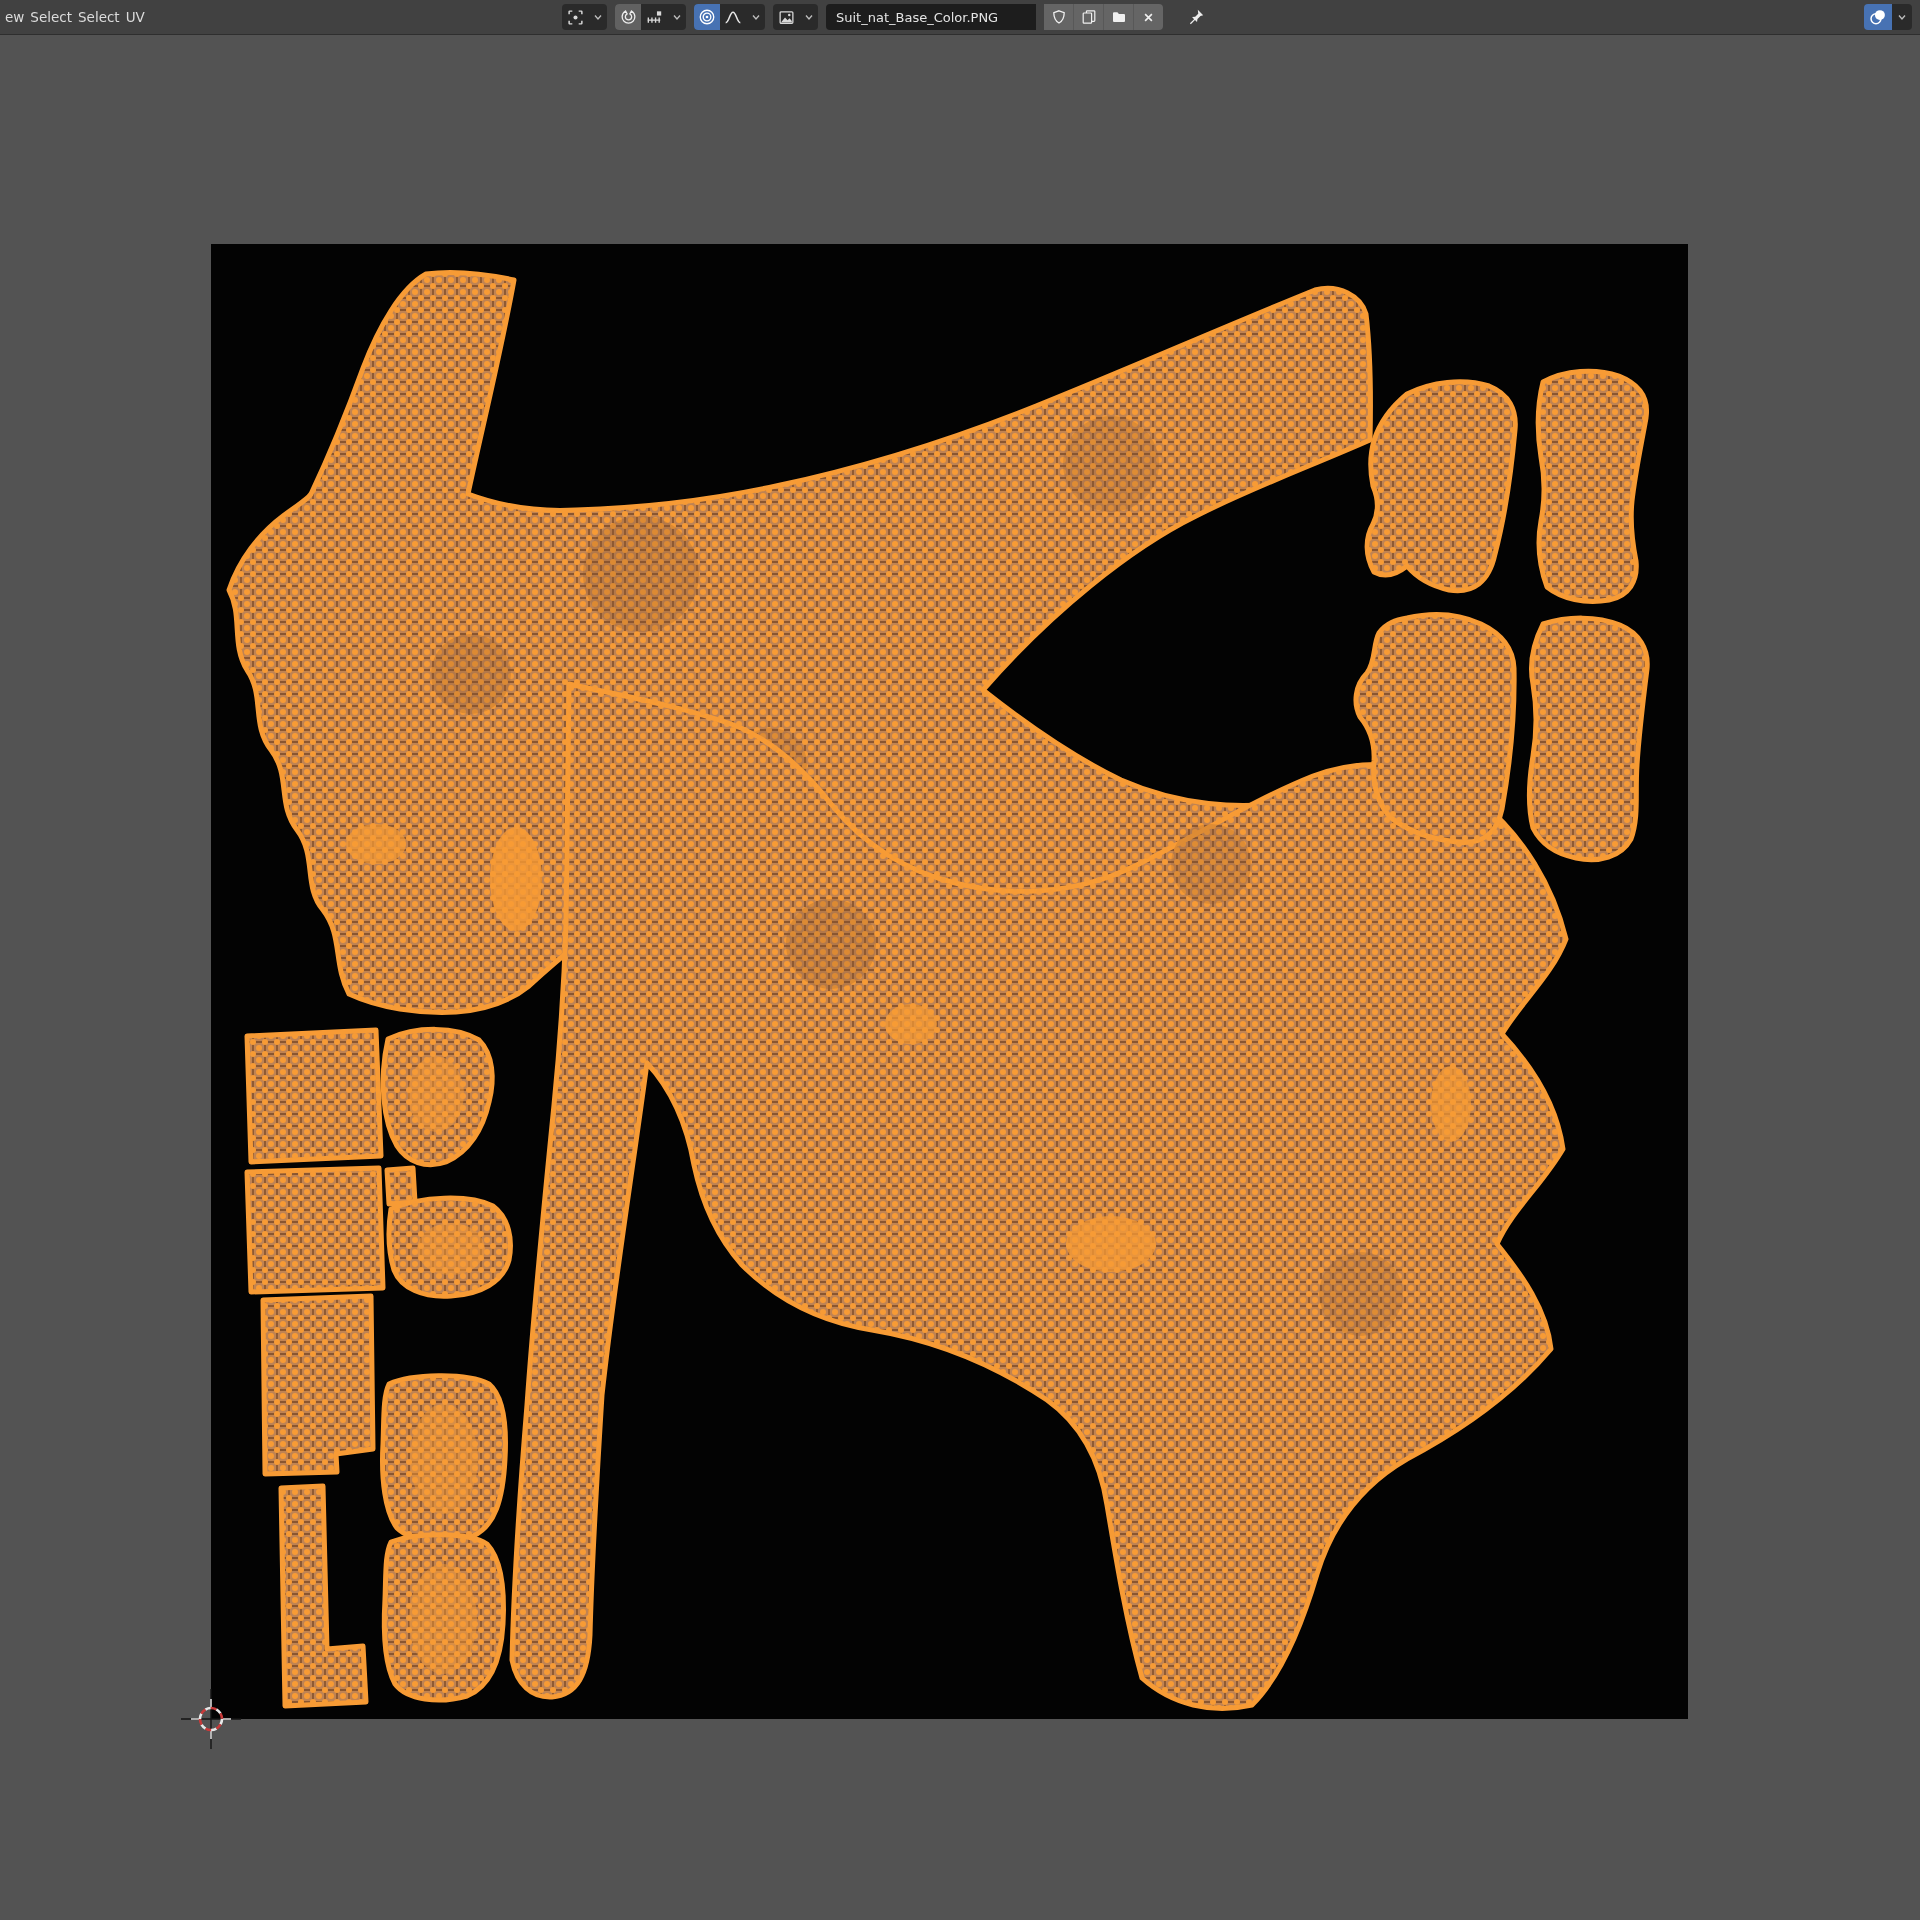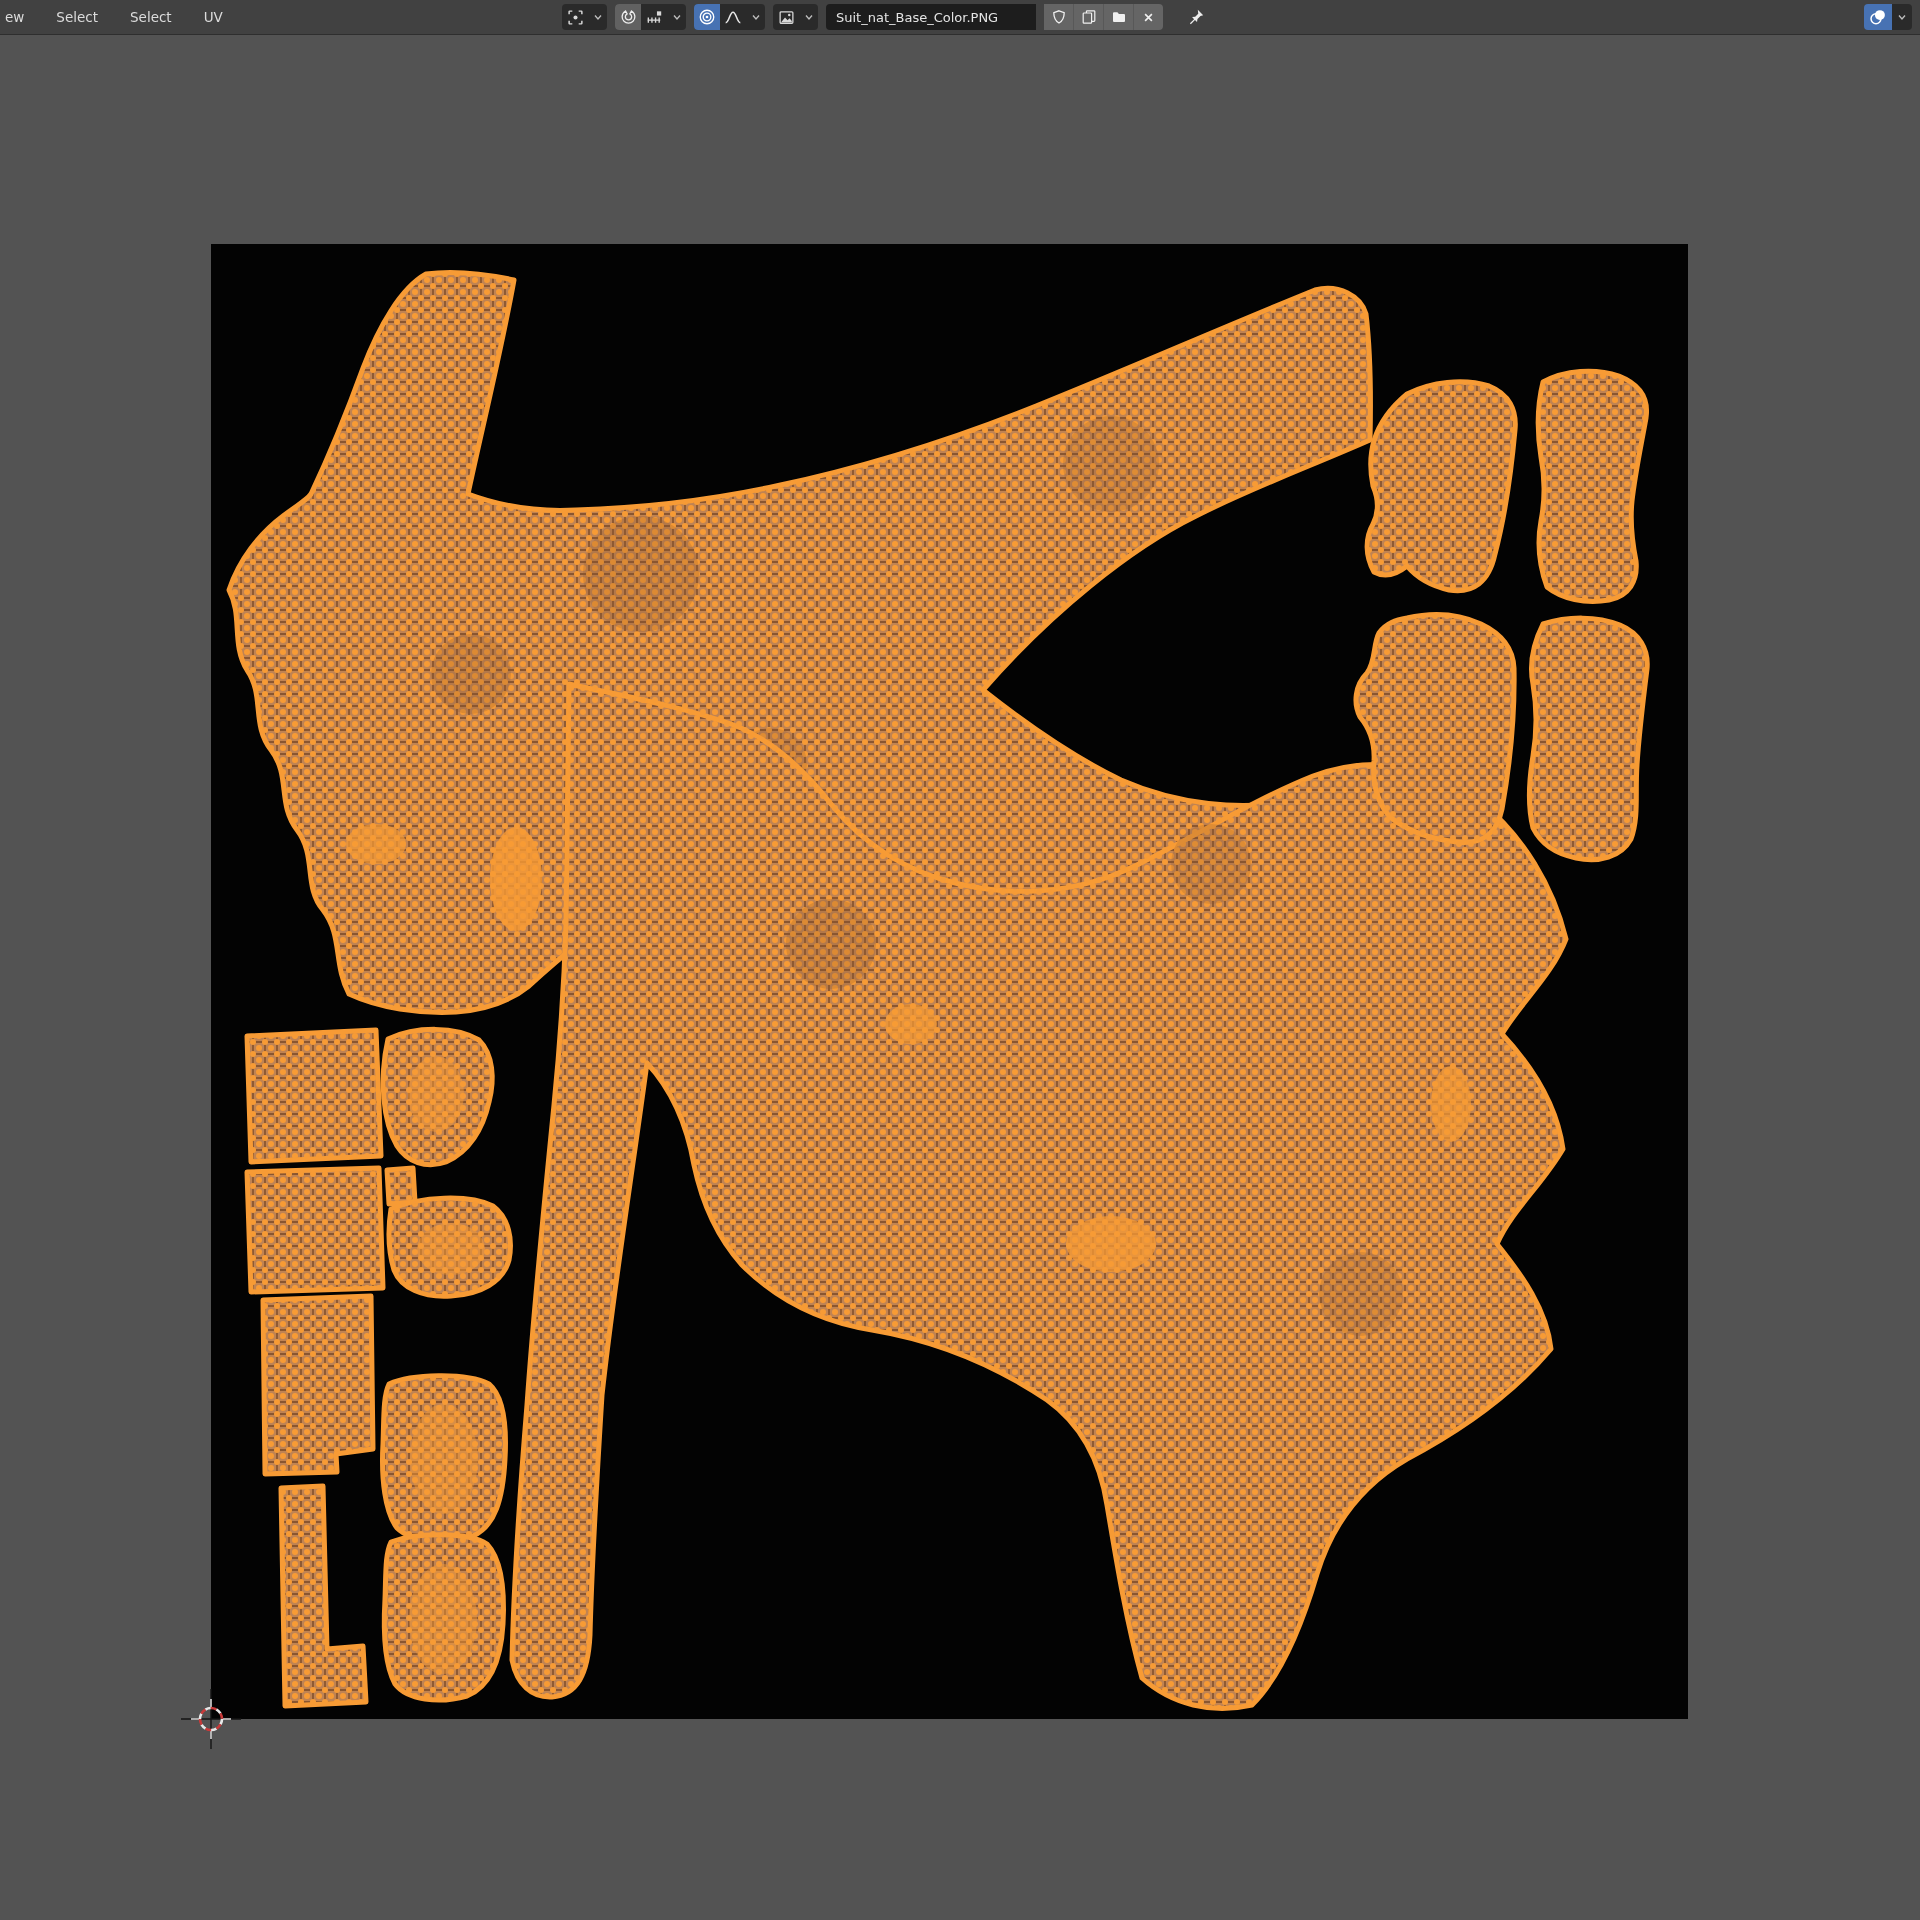--- a/index.html
+++ b/index.html
@@ -2,21 +2,21 @@
 <html><head>
 <meta charset="utf-8">
 <style>
   html,body{margin:0;padding:0;background:#535353;width:1920px;height:1920px;overflow:hidden;
     font-family:"DejaVu Sans","Liberation Sans",sans-serif;}
   .app{position:relative;width:1920px;height:1920px;}
 
   
   .topbar{position:absolute;left:0;top:0;width:1920px;height:34px;background:#414141;
     border-bottom:1px solid #2e2e2e;z-index:5;}
-  .menus{position:absolute;left:2px;top:0;height:34px;display:flex;align-items:center;gap:26px;}
+  .menus{position:absolute;left:2px;top:0;height:34px;display:flex;align-items:center;}
   .menu-item{color:#dcdcdc;font-size:13.5px;padding:2px 3px;border-radius:3px;cursor:default;}
   .toolbar{position:absolute;left:562px;top:4px;height:26px;display:flex;align-items:center;gap:8px;}
   .tgroup{display:flex;align-items:center;background:#2a2a2a;border-radius:4px;height:26px;overflow:hidden;}
   .tbtn{width:26px;height:26px;display:flex;align-items:center;justify-content:center;}
   .tbtn.narrow{width:19px;}
   .tbtn.toggled-gray{background:#616161;}
   .tbtn.toggled-blue{background:#4772b3;}
   .namefield{height:26px;background:#1d1d1d;color:#e4e4e4;font-size:13px;display:flex;align-items:center;
     padding:0 10px;border-radius:4px 0 0 4px;min-width:190px;}
   .igroup{display:flex;align-items:center;background:#656565;height:26px;border-radius:0 4px 4px 0;}

